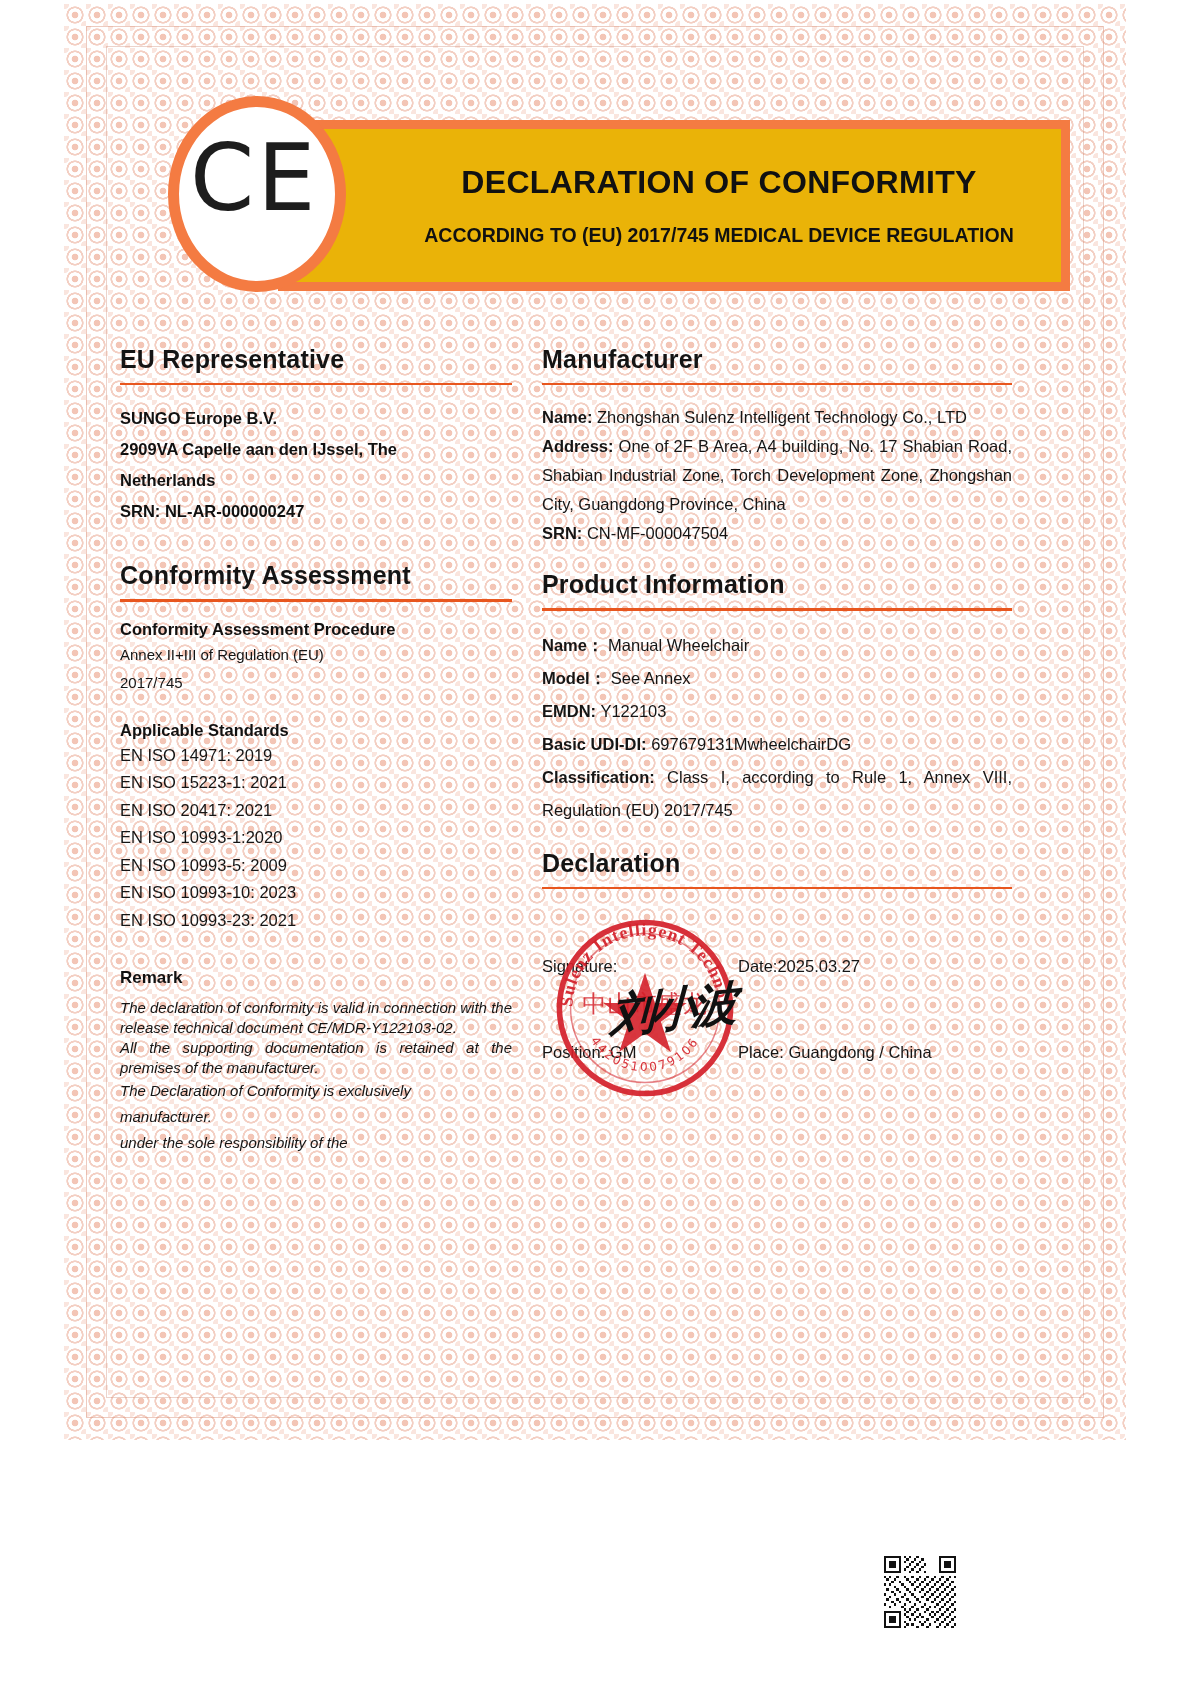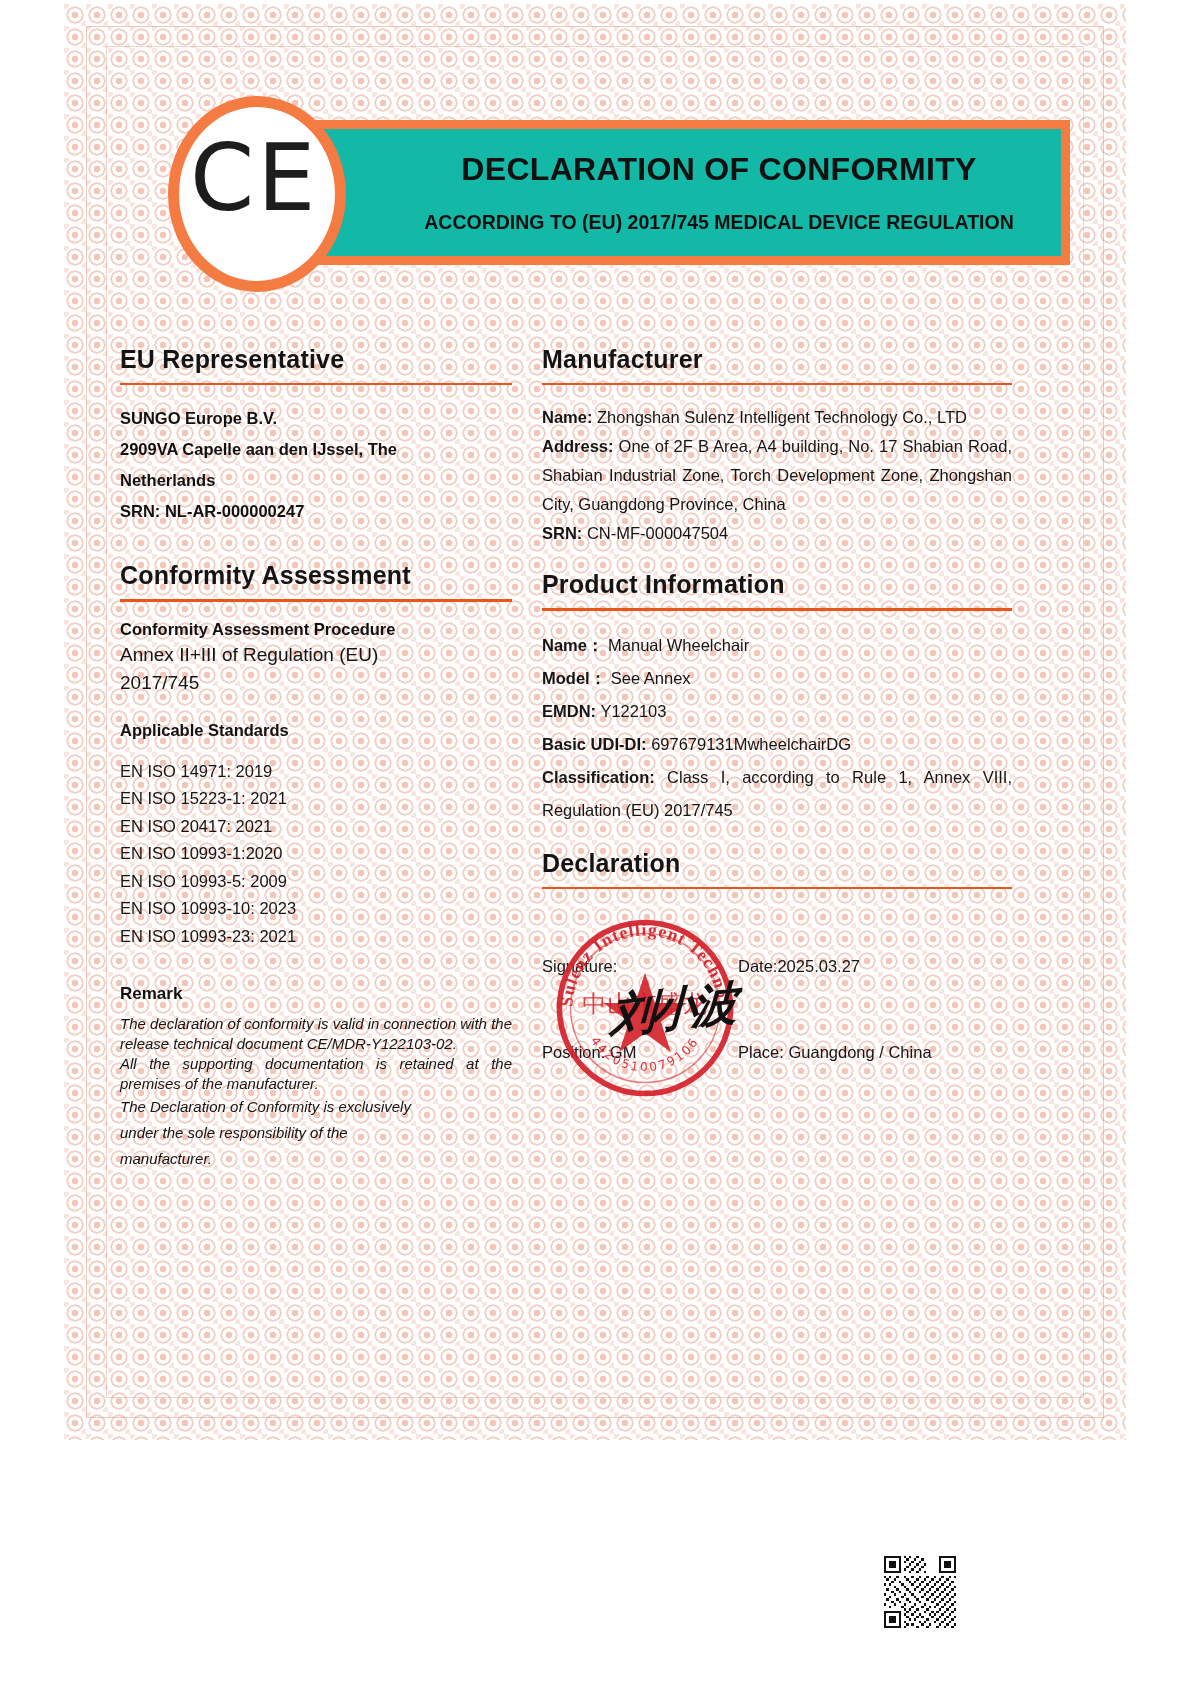--- a/index.html
+++ b/index.html
@@ -94,24 +94,24 @@
     letter-spacing: 3px;
     color: #1d1d1d;
     z-index: 4;
     line-height: 1;
   }
   .title-box {
     position: absolute;
     left: 158px;
     top: 42px;
     right: 0;
-    height: 145px;
+    height: 171px;
     border: 9px solid #F47B42;
     box-sizing: border-box;
-    background: #14b8a6;
+    background: #eab308;
     z-index: 1;
     display: flex;
     flex-direction: column;
     align-items: center;
     justify-content: center;
   }
   .title-main {
     font-size: 32px;
     font-weight: bold;
     letter-spacing: 0.3px;
@@ -157,25 +157,25 @@
     line-height: 31px;
     color: #111;
   }
   .sub-head {
     font-size: 16.5px;
     font-weight: bold;
     margin-top: 2px;
     margin-bottom: 2px;
   }
   .plain {
-    font-size: 19px;
+    font-size: 15px;
     line-height: 28px;
     color: #151515;
   }
-  .std-list { margin-top: 18px; }
+  .std-list { margin-top: 2px; }
   .std-list div {
     font-size: 16.5px;
     line-height: 27.5px;
     color: #151515;
   }
   .gap-lg { height: 34px; }
   .gap-md { height: 22px; }
 
   .remark-head {
     font-size: 17px;
@@ -326,22 +326,22 @@
           <div>EN ISO 10993-10: 2023</div>
           <div>EN ISO 10993-23: 2021</div>
         </div>
 
         <div class="gap-lg"></div>
 
         <div class="remark-head">Remark</div>
         <div class="remark-just">The declaration of conformity is valid in connection with the release technical document CE/MDR-Y122103-02.</div>
         <div class="remark-just">All the supporting documentation is retained at the premises of the manufacturer.</div>
         <div class="remark-plain">The Declaration of Conformity is exclusively</div>
+        <div class="remark-plain">manufacturer.</div>
         <div class="remark-plain">under the sole responsibility of the</div>
-        <div class="remark-plain">manufacturer.</div>
       </div>
 
       <div class="col-right">
 
         <h2 class="section">Manufacturer</h2>
         <div class="rule right"></div>
 
         <div class="kv">
           <b>Name:</b>
           <span>Zhongshan Sulenz Intelligent Technology Co., LTD</span>

